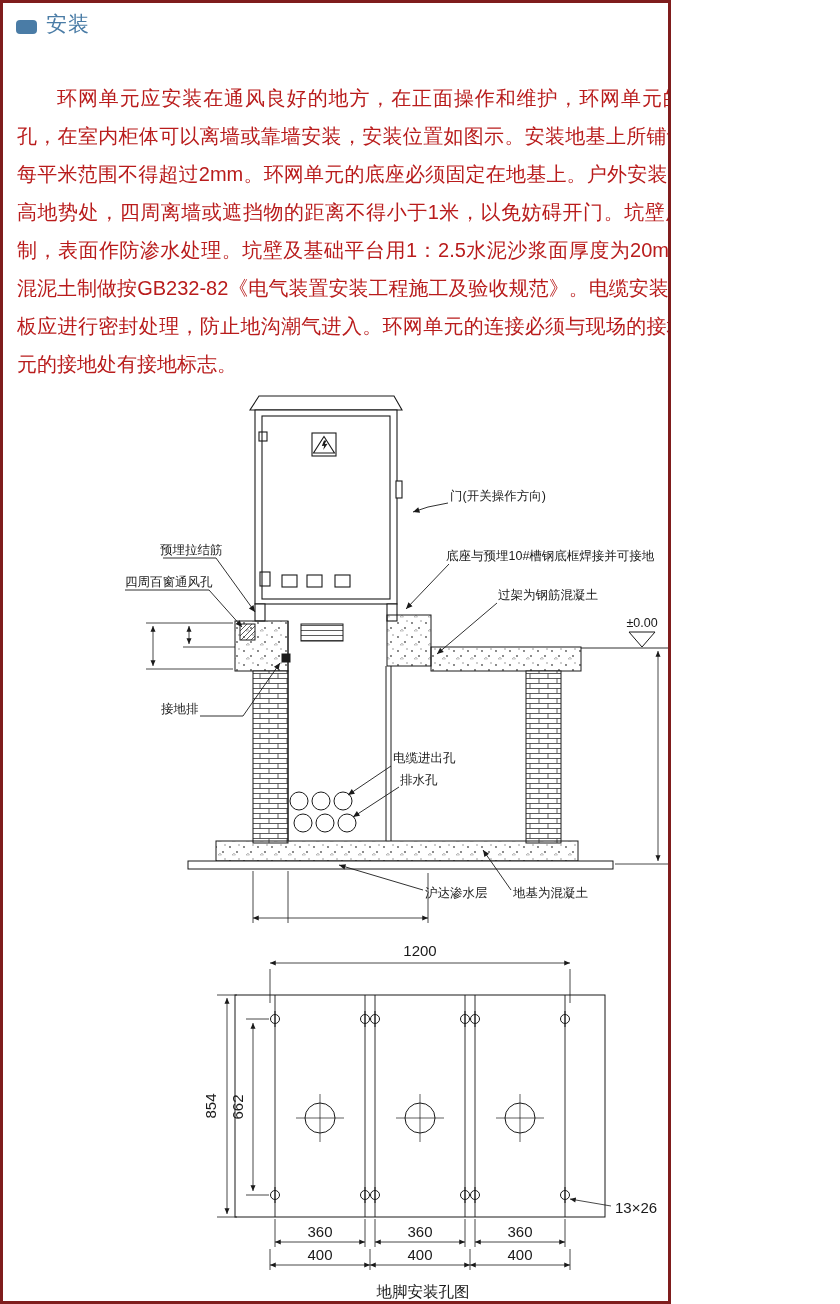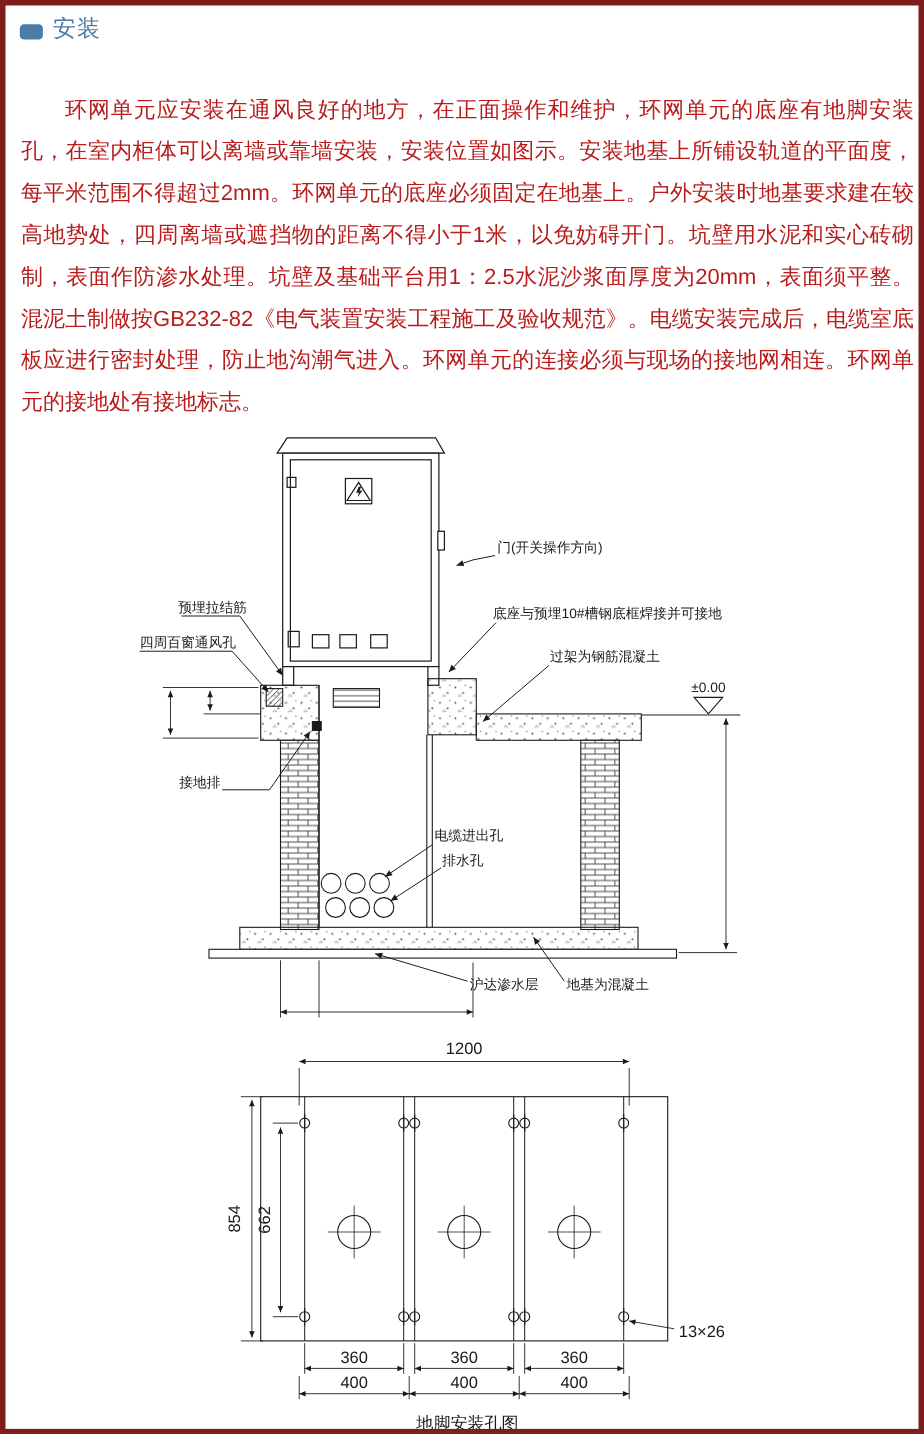--- a/index.html
+++ b/index.html
@@ -2,22 +2,22 @@
 <html><head>
 <meta charset="utf-8">
 <style>
   * { margin:0; padding:0; box-sizing:border-box; }
   html,body { background:#fff; }
   body {
     width:840px; height:1304px;
     font-family:"Liberation Sans","DejaVu Sans",sans-serif;
   }
   .page {
-    position:relative; width:840px; height:1304px;
-    background:#ffffff; overflow:hidden; border:5px solid #7f1d1d;
+    position:relative; width:671px; height:1304px;
+    background:#ffffff; overflow:hidden; border:3px solid #7f1d1d;
   }
   .header {
     position:absolute; left:13px; top:7px;
     display:flex; align-items:center; gap:9px;
   }
   .bullet {
     width:21px; height:14px; border-radius:4px;
     background:#4a7ca6; display:inline-block; margin-top:5px;
   }
   .title { font-size:21px; color:#4a7ca6; letter-spacing:1px; }

